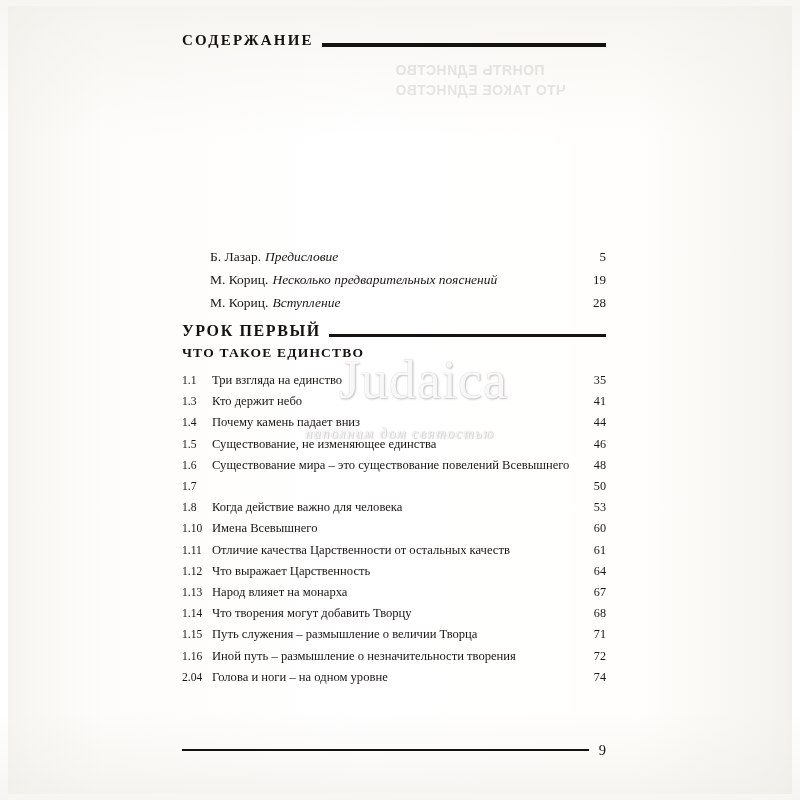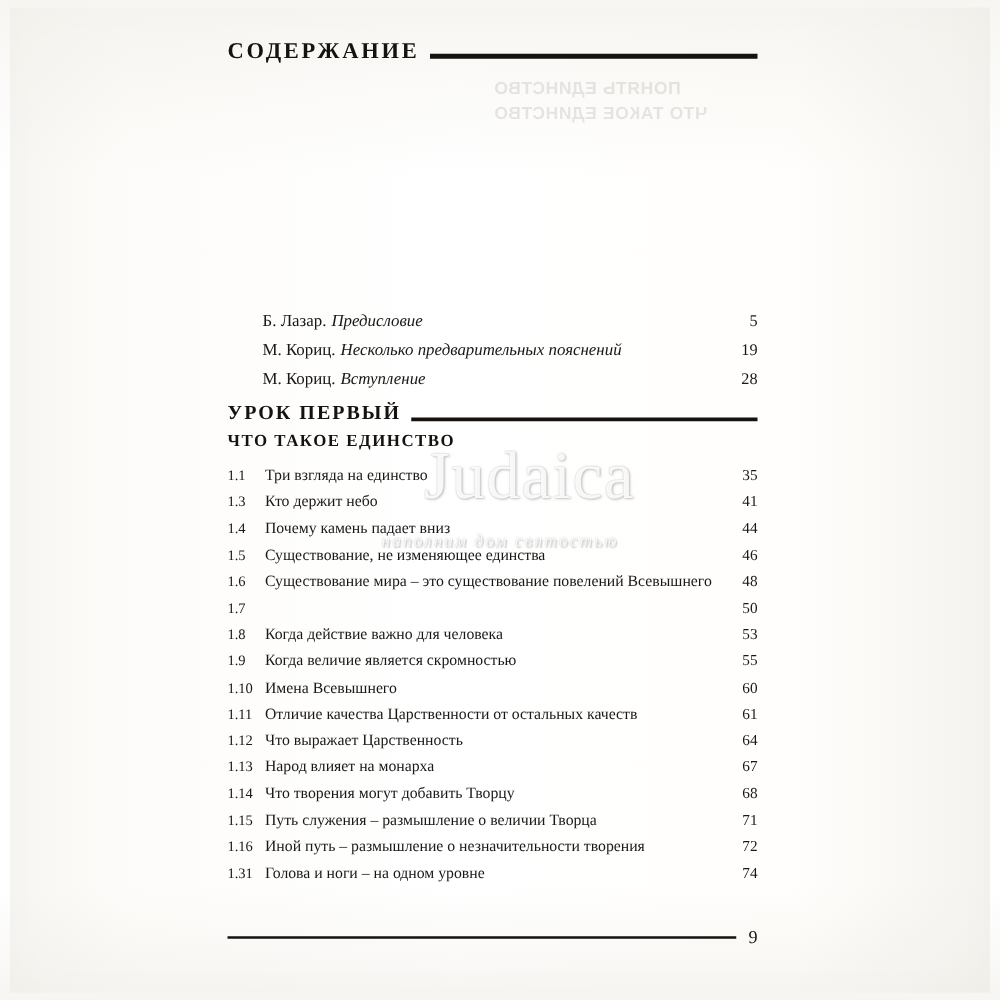--- a/index.html
+++ b/index.html
@@ -71,21 +71,21 @@
   .head-row {
     position: absolute;
     left: 182px;
     top: 30px;
     width: 424px;
     display: flex;
     align-items: flex-end;
   }
   .head-title {
     font-family: "Liberation Serif", serif;
-    font-size: 18px;
+    font-size: 15px;
     font-weight: bold;
     letter-spacing: 2.2px;
     color: #15120f;
     white-space: nowrap;
     line-height: 20px;
   }
   .head-rule {
     flex: 1;
     height: 4px;
     background: #15120f;
@@ -339,26 +339,20 @@
         <span class="toc-page">50</span>
       </div>
 
       <div class="toc-row">
         <span class="toc-num">1.8</span>
         <span class="toc-label">Когда действие важно для человека</span>
         <span class="toc-fill"></span>
         <span class="toc-page">53</span>
       </div>
 
-      <div class="toc-row">
-        <span class="toc-num">1.9</span>
-        <span class="toc-label">Когда величие является скромностью</span>
-        <span class="toc-fill"></span>
-        <span class="toc-page">55</span>
-      </div>
 
       <div class="toc-row">
         <span class="toc-num">1.10</span>
         <span class="toc-label">Имена Всевышнего</span>
         <span class="toc-fill"></span>
         <span class="toc-page">60</span>
       </div>
 
       <div class="toc-row">
         <span class="toc-num">1.11</span>
@@ -396,21 +390,21 @@
       </div>
 
       <div class="toc-row">
         <span class="toc-num">1.16</span>
         <span class="toc-label">Иной путь – размышление о незначительности творения</span>
         <span class="toc-fill"></span>
         <span class="toc-page">72</span>
       </div>
 
       <div class="toc-row">
-        <span class="toc-num">1.31</span>
+        <span class="toc-num">2.04</span>
         <span class="toc-label">Голова и ноги – на одном уровне</span>
         <span class="toc-fill"></span>
         <span class="toc-page">74</span>
       </div>
 
     </div>
 
     <div class="footer">
       <div class="footer-rule"></div>
       <div class="footer-page">9</div>

